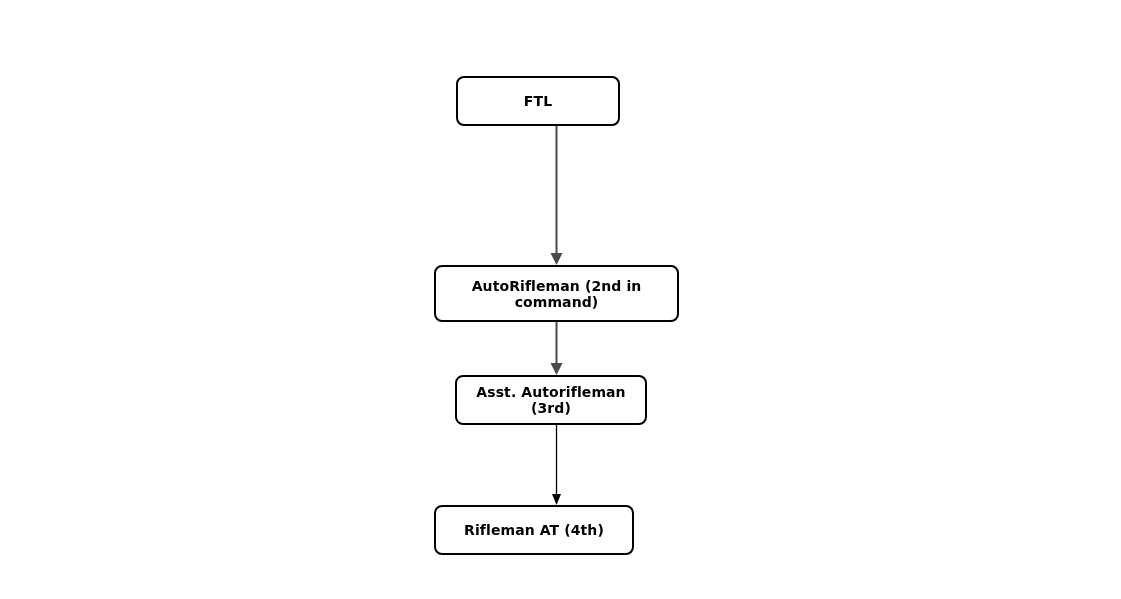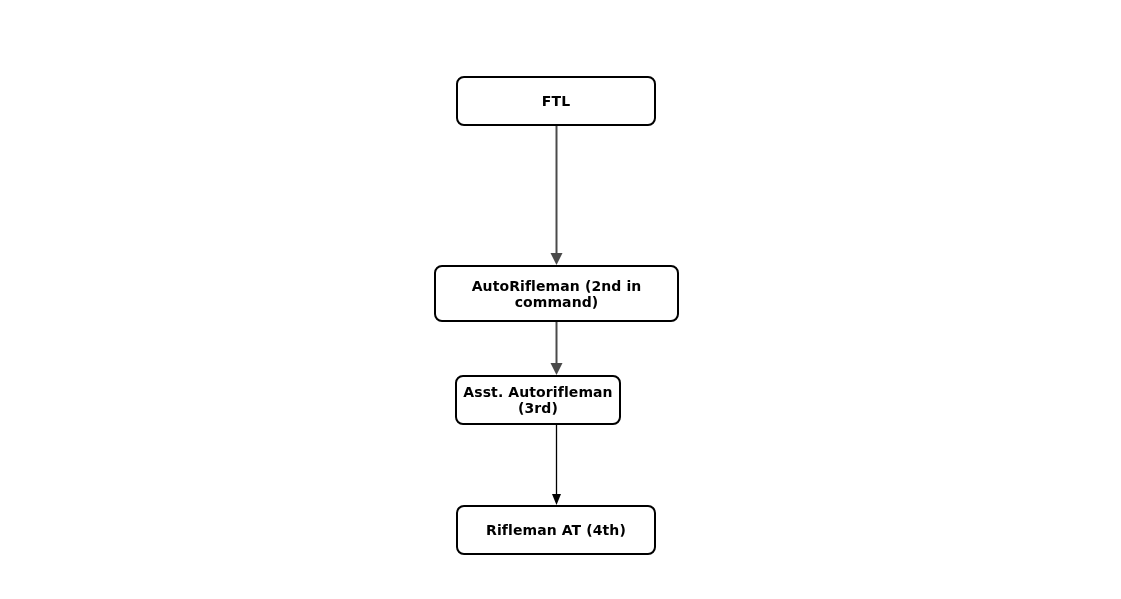--- a/index.html
+++ b/index.html
@@ -31,24 +31,24 @@
     border-radius: 8px;
     display: flex;
     align-items: center;
     justify-content: center;
     text-align: center;
     font-size: 14px;
     font-weight: bold;
     color: #000000;
     letter-spacing: 0.1px;
   }
-  .node-ftl        { left: 456px; top: 76px;  width: 200px; height: 50px; }
+  .node-ftl        { left: 456px; top: 76px;  width: 164px; height: 50px; }
   .node-autorifle  { left: 434px; top: 265px; width: 245px; height: 57px; }
-  .node-asst       { left: 455px; top: 375px; width: 166px; height: 50px; }
-  .node-rifleman   { left: 456px; top: 505px; width: 200px; height: 50px; }
+  .node-asst       { left: 455px; top: 375px; width: 192px; height: 50px; }
+  .node-rifleman   { left: 434px; top: 505px; width: 200px; height: 50px; }
 </style>
 </head>
 <body>
 
 <div class="canvas">
 
   <svg class="edges" viewBox="0 0 1121 599" xmlns="http://www.w3.org/2000/svg">
 
     <g>
       <line x1="556.5" y1="126" x2="556.5" y2="254" stroke="#4a4a4a" stroke-width="2"></line>

